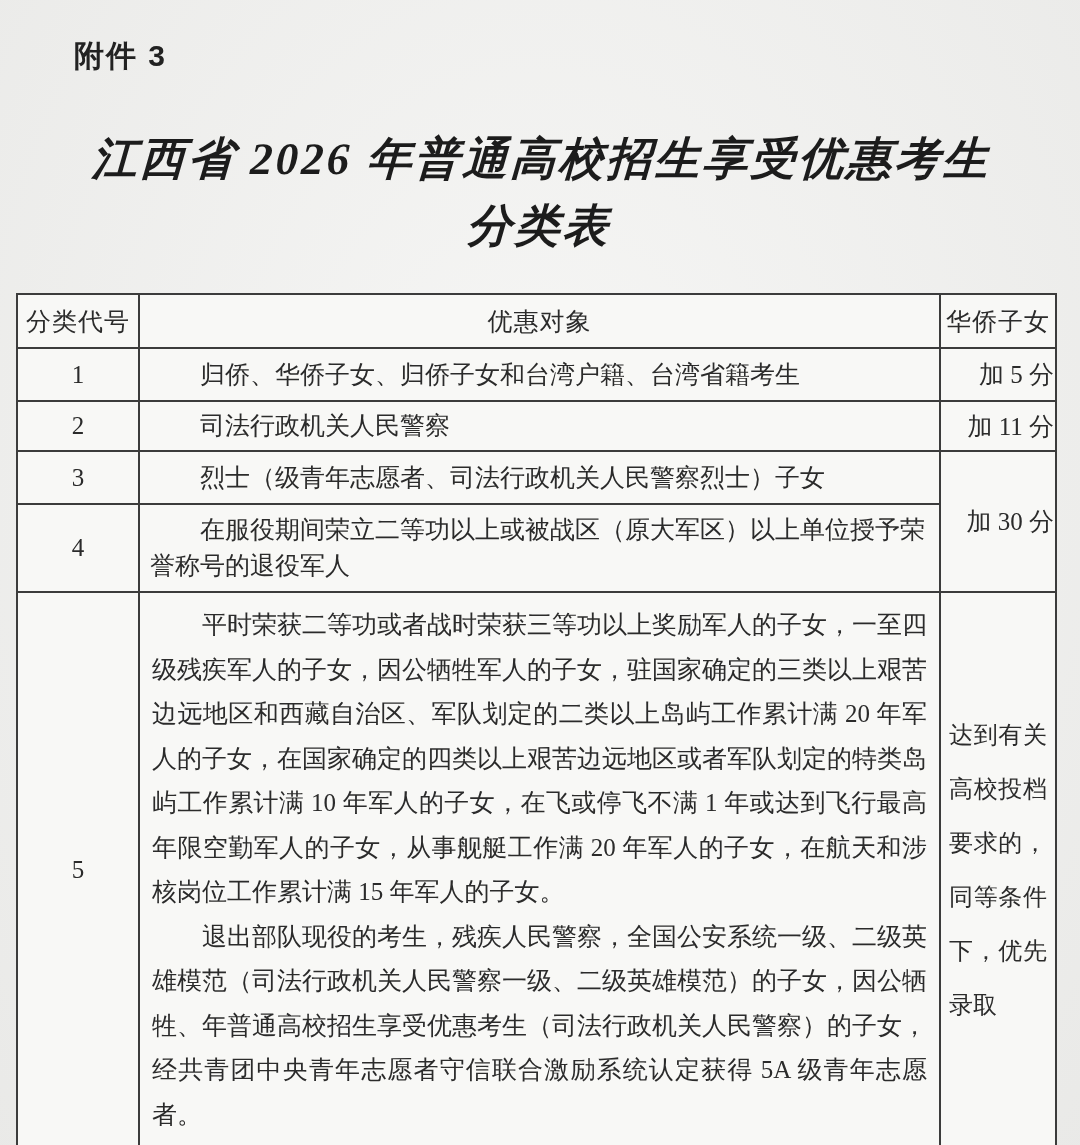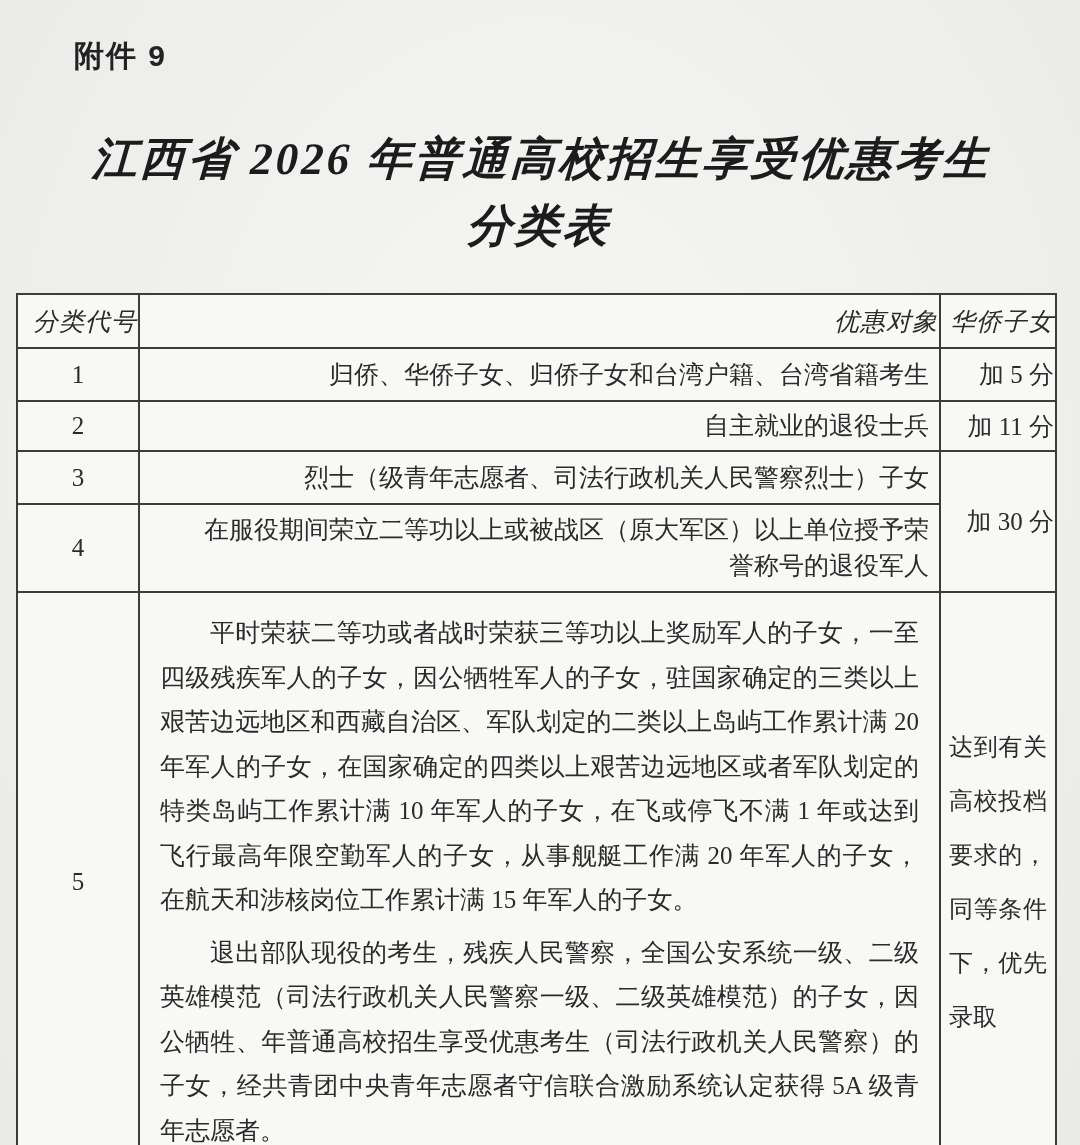--- a/index.html
+++ b/index.html
@@ -61,47 +61,46 @@
   .class-table th, .class-table td {
     border: 2px solid #3c3c3c;
     background: #f8f8f6;
     font-size: 25px;
     color: #2b2b2b;
     vertical-align: middle;
   }
   .class-table th {
     font-family: "Liberation Sans", sans-serif;
     font-weight: normal;
-    text-align: right;
+    text-align: center;
     height: 50px;
     letter-spacing: 1px;
-    font-style: italic;
   }
   tr.r1 { height: 53px; }
   tr.r2 { height: 50px; }
   tr.r3 { height: 53px; }
   tr.r4 { height: 88px; }
   tr.r5 { height: 510px; }
   td.code {
     text-align: center;
     font-size: 25px;
   }
   td.target {
-    text-align: right;
+    text-align: left;
     padding: 4px 10px;
     text-indent: 2em;
     line-height: 36px;
   }
   td.target-long {
     text-align: left;
     padding: 10px 12px;
     vertical-align: middle;
   }
   td.target-long p {
-    margin: 8px;
+    margin: 0;
     text-indent: 2em;
     line-height: 44.5px;
     text-align: justify;
     word-break: break-all;
   }
   td.policy {
     text-align: right;
     white-space: nowrap;
   }
   td.policy-long {
@@ -113,21 +112,21 @@
     word-break: break-all;
     white-space: normal;
     vertical-align: middle;
   }
 </style>
 </head>
 <body>
 
 <div class="page">
 
-  <div class="attachment">附件 9</div>
+  <div class="attachment">附件 3</div>
 
   <div class="doc-title">
     <div>江西省 2026 年普通高校招生享受优惠考生</div>
     <div>分类表</div>
   </div>
 
   <table class="class-table">
     <colgroup>
       <col class="c-code">
       <col class="c-target">
@@ -141,21 +140,21 @@
       </tr>
     </thead>
     <tbody>
       <tr class="r1">
         <td class="code">1</td>
         <td class="target">归侨、华侨子女、归侨子女和台湾户籍、台湾省籍考生</td>
         <td class="policy">加 5 分</td>
       </tr>
       <tr class="r2">
         <td class="code">2</td>
-        <td class="target">自主就业的退役士兵</td>
+        <td class="target">司法行政机关人民警察</td>
         <td class="policy">加 11 分</td>
       </tr>
       <tr class="r3">
         <td class="code">3</td>
         <td class="target">烈士（级青年志愿者、司法行政机关人民警察烈士）子女</td>
         <td class="policy" rowspan="2">加 30 分</td>
       </tr>
       <tr class="r4">
         <td class="code">4</td>
         <td class="target">在服役期间荣立二等功以上或被战区（原大军区）以上单位授予荣誉称号的退役军人</td>

